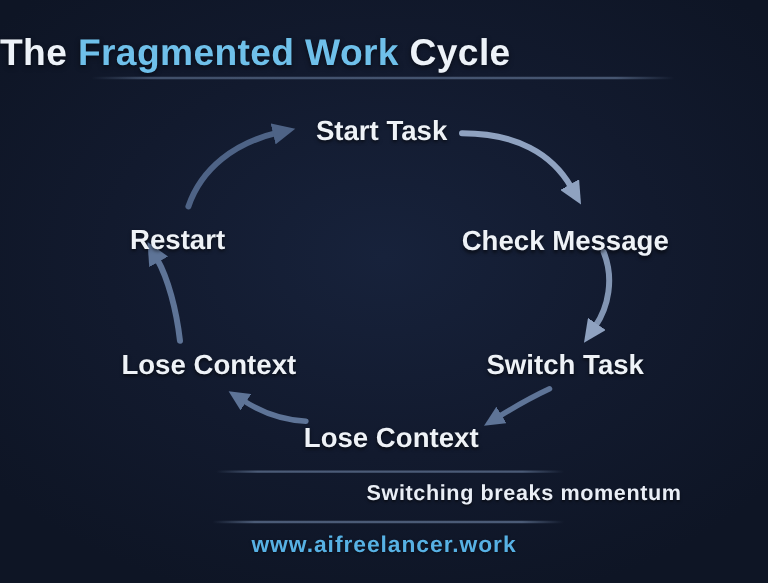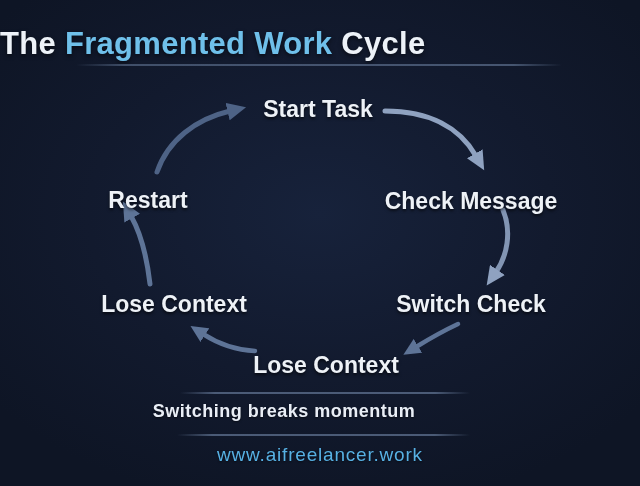--- a/index.html
+++ b/index.html
@@ -40,26 +40,26 @@
     text-align: center;
   }
   .node-start   { left: 318px; top: 109px; }
   .node-check   { left: 471px; top: 184px; margin-top: 17px; }
   .node-switch  { left: 471px; top: 304px; }
   .node-loseb   { left: 326px; top: 365px; }
   .node-losel   { left: 174px; top: 304px; }
   .node-restart { left: 148px; top: 200px; }
   .caption {
     position: absolute; top: 401px; left: 0; width: 568px;
-    text-align: center; font-size: 18px; font-weight: 700; letter-spacing: 0.5px;
+    text-align: right; font-size: 18px; font-weight: 700; letter-spacing: 0.5px;
     color: #e9eef6; text-shadow: 0 1px 2px rgba(0,0,0,0.5);
   }
   .footer {
     position: absolute; top: 444px; left: 0; width: 640px;
-    text-align: center; font-size: 19px; font-weight: 400; letter-spacing: 0.8px;
+    text-align: center; font-size: 19px; font-weight: 700; letter-spacing: 0.8px;
     color: #57b1e4; text-shadow: 0 1px 2px rgba(0,0,0,0.5);
   }
 </style>
 </head>
 <body>
 
 <div class="canvas">
 
   <div class="title"><span>The </span><span class="hl">Fragmented Work </span><span>Cycle</span></div>
 
@@ -86,21 +86,21 @@
 
     <path d="M458,324 C443,331 429,339 416,347" fill="none" stroke="#5e7497" stroke-width="4.5" stroke-linecap="round" marker-end="url(#ah-med)"></path>
 
     <path d="M255,351 C235,350 217,343 203,334" fill="none" stroke="#5e7497" stroke-width="4.5" stroke-linecap="round" marker-end="url(#ah-med)"></path>
 
     <path d="M150,284 C147,258 140,232 131,216" fill="none" stroke="#5e7497" stroke-width="5" stroke-linecap="round" marker-end="url(#ah-med)"></path>
   </svg>
 
   <div class="node node-start">Start Task</div>
   <div class="node node-check">Check Message</div>
-  <div class="node node-switch">Switch Check</div>
+  <div class="node node-switch">Switch Task</div>
   <div class="node node-loseb">Lose Context</div>
   <div class="node node-losel">Lose Context</div>
   <div class="node node-restart">Restart</div>
 
   <div class="rule rule-cap-top"></div>
   <div class="caption">Switching breaks momentum</div>
   <div class="rule rule-cap-bot"></div>
 
   <div class="footer">www.aifreelancer.work</div>
 

